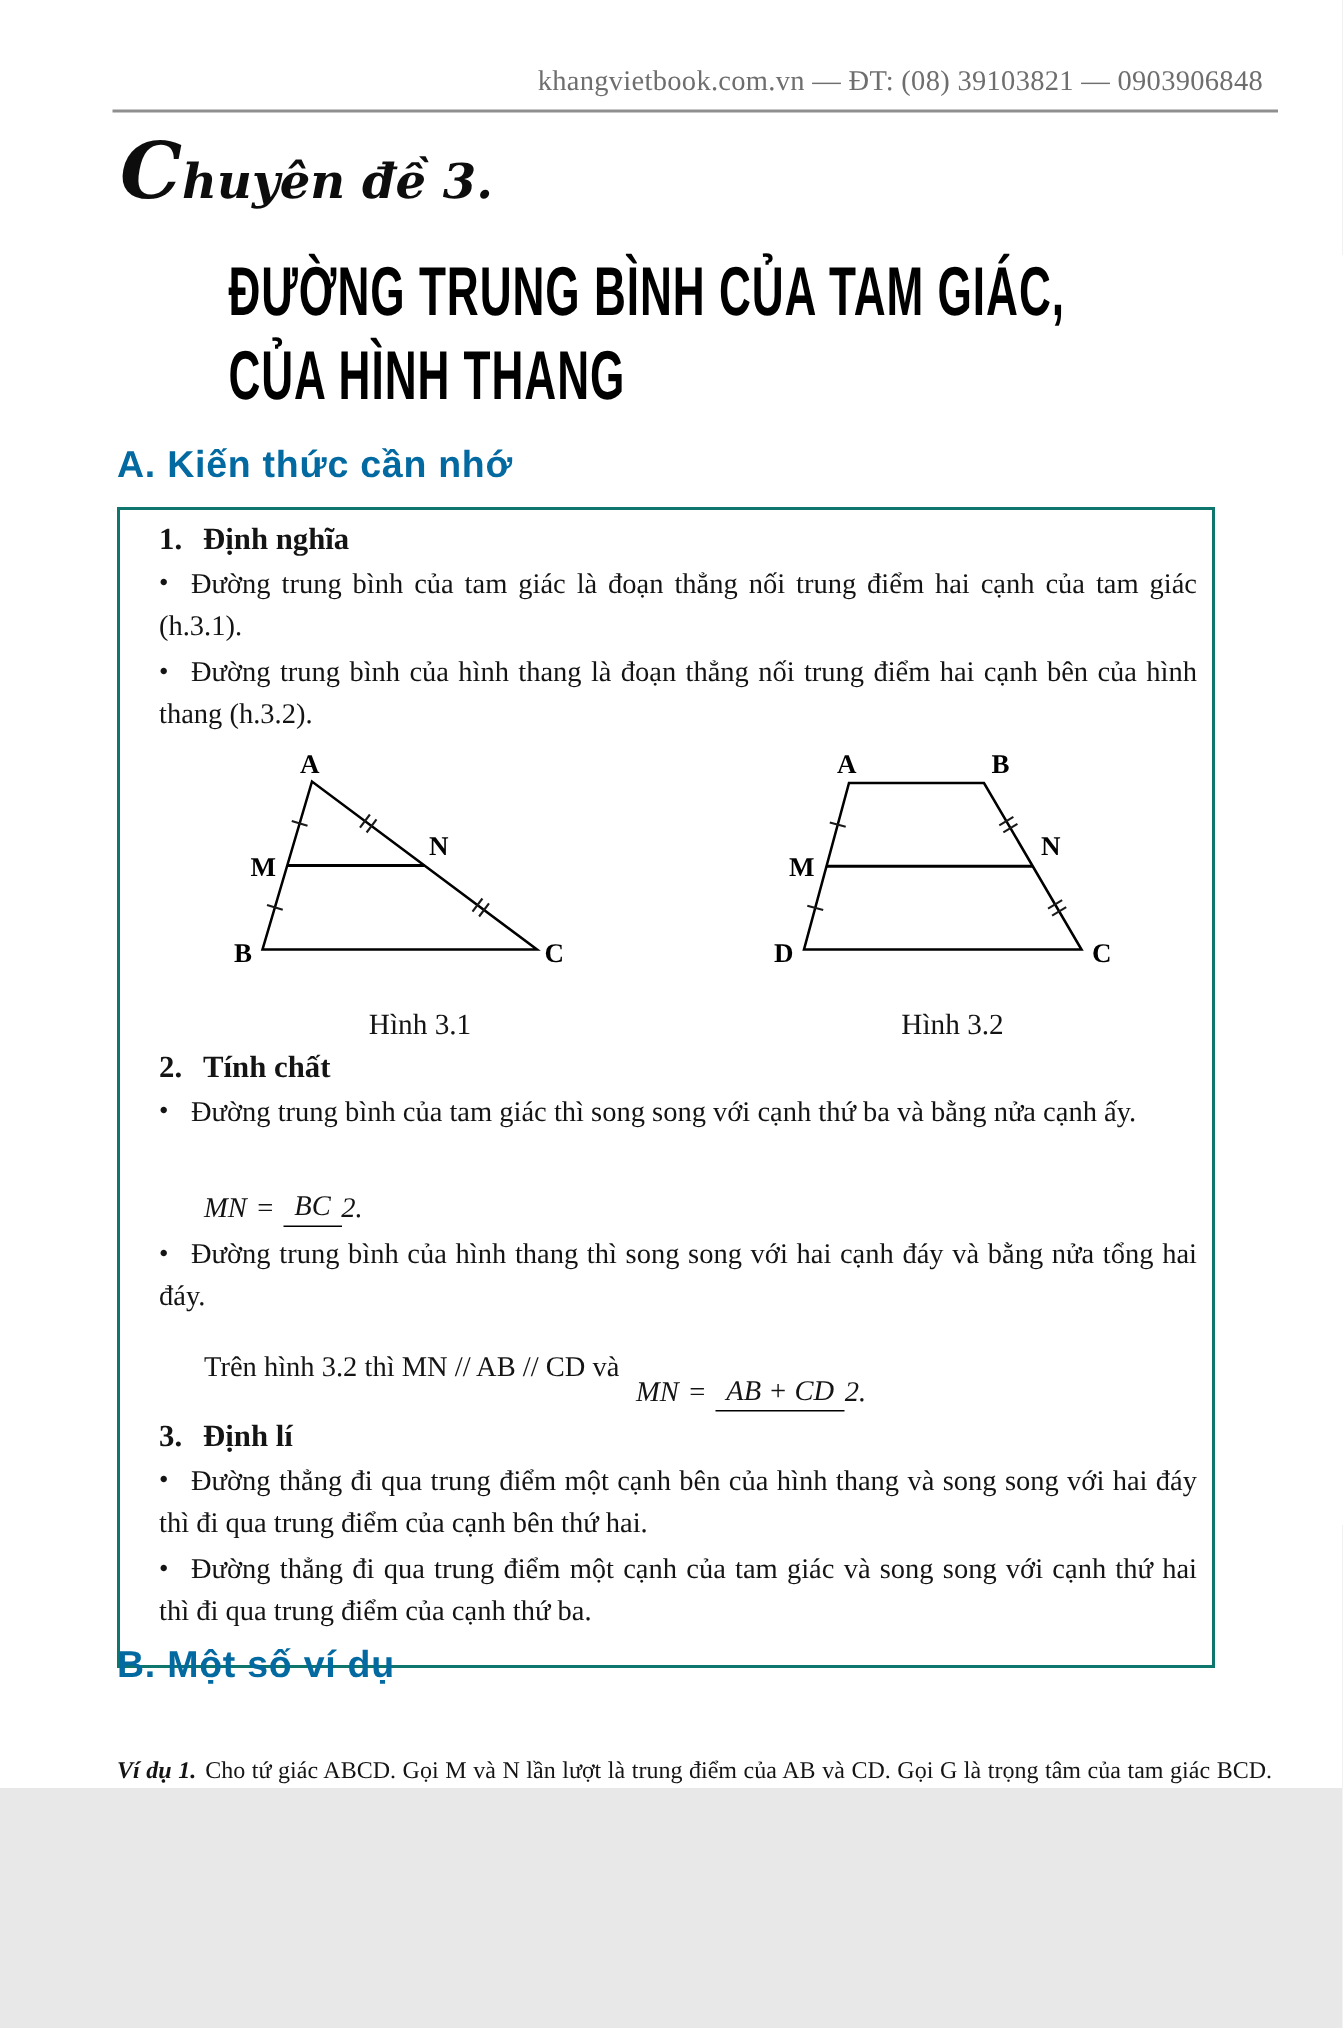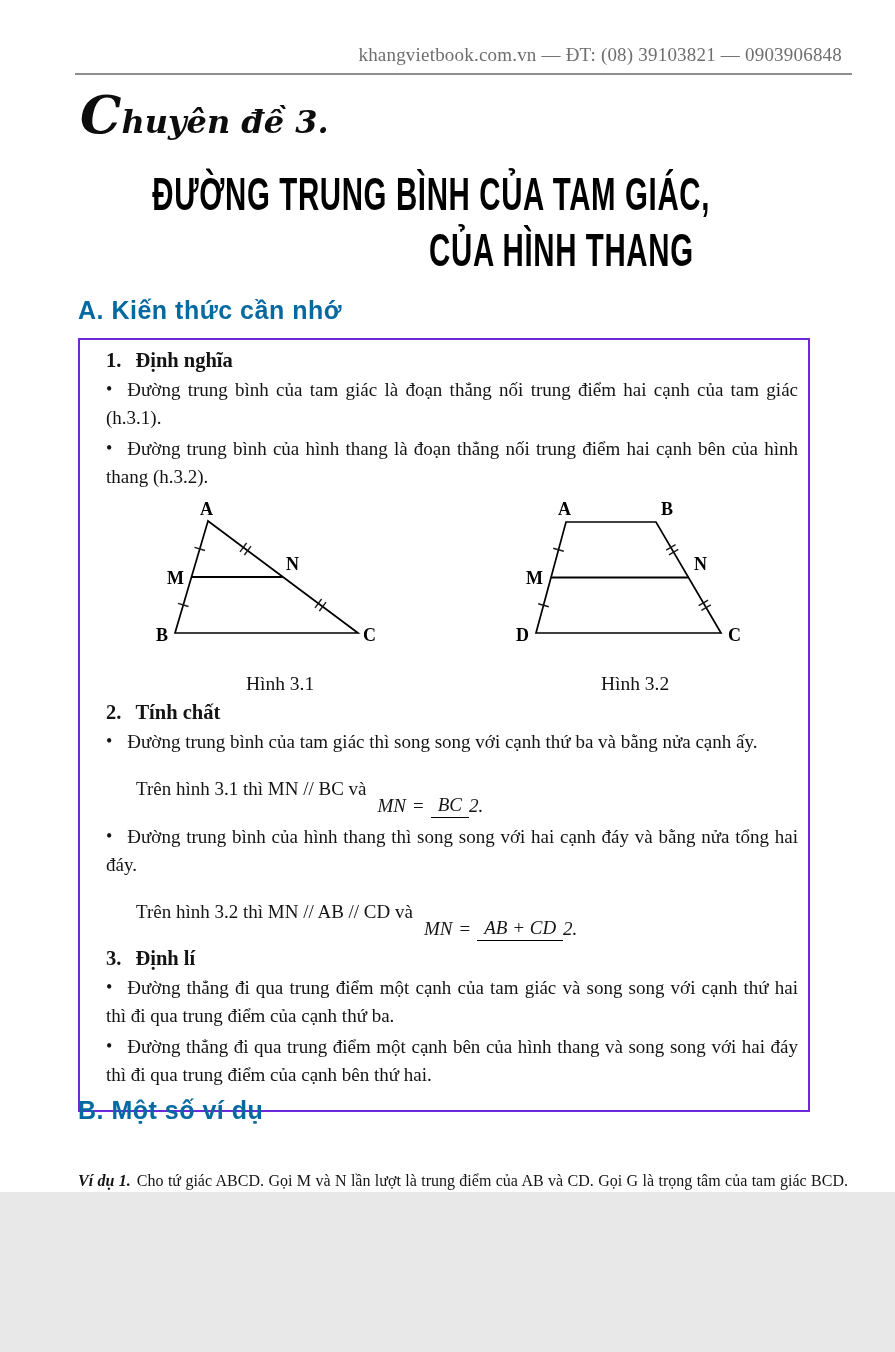--- a/index.html
+++ b/index.html
@@ -42,21 +42,21 @@
     color: #0d0d0d;
   }
   .chapter-script::first-letter { font-size: 52px; }
 
   
   .chapter-titles {
     position: absolute;
     left: 0;
     width: 846px;
     top: 168px;
-    text-align: right;
+    text-align: left;
     font-family: "Liberation Sans", sans-serif;
     font-weight: 700;
     color: #000;
   }
   .title-line {
     display: block;
     font-size: 46px;
     line-height: 53px;
     transform: scaleX(0.64);
     transform-origin: center;
@@ -78,21 +78,21 @@
   #section-a-heading { top: 296px; }
   #section-b-heading { top: 1096px; }
 
   
   .kbox {
     position: absolute;
     left: 78px;
     top: 338px;
     width: 732px;
     height: 774px;
-    border: 2px solid #6d28d9;
+    border: 2px solid #0f766e;
     padding: 3px 10px 0 26px;
   }
   .sub-heading {
     font-size: 20.5px;
     font-weight: 700;
     margin: 6px 0 4px 0;
   }
   .sub-heading .num { margin-right: 14px; }
 
   p.bullet {
@@ -256,21 +256,20 @@
       </div>
     </div>
 
     <div class="sub-heading">
       <span class="num">2.</span><span>Tính chất</span>
     </div>
 
     <p class="bullet"><span class="dot">•</span><span>Đường trung bình của tam giác thì song song với cạnh thứ ba và bằng nửa cạnh ấy.</span></p>
 
     <div class="formula-line">
-      <span class="lead">Trên hình 3.1 thì MN // BC và</span>
       <span class="math">
         <span>MN</span>
         <span class="eq">=</span>
         <span class="frac">
           <span class="num">BC</span>
           <span class="den">2</span>
         </span>
         <span>.</span>
       </span>
     </div>
@@ -287,22 +286,22 @@
           <span class="den">2</span>
         </span>
         <span>.</span>
       </span>
     </div>
 
     <div class="sub-heading">
       <span class="num">3.</span><span>Định lí</span>
     </div>
 
+    <p class="bullet"><span class="dot">•</span><span>Đường thẳng đi qua trung điểm một cạnh bên của hình thang và song song với hai đáy thì đi qua trung điểm của cạnh bên thứ hai.</span></p>
     <p class="bullet"><span class="dot">•</span><span>Đường thẳng đi qua trung điểm một cạnh của tam giác và song song với cạnh thứ hai thì đi qua trung điểm của cạnh thứ ba.</span></p>
-    <p class="bullet"><span class="dot">•</span><span>Đường thẳng đi qua trung điểm một cạnh bên của hình thang và song song với hai đáy thì đi qua trung điểm của cạnh bên thứ hai.</span></p>
 
   </div>
 
   <div class="section-heading" id="section-b-heading">B. Một số ví dụ</div>
 
   <div class="example">
     <span class="example-label">Ví dụ 1.</span><span>Cho tứ giác ABCD. Gọi M và N lần lượt là trung điểm của AB và CD. Gọi G là trọng tâm của tam giác BCD. Chứng minh rằng AG chia đôi MN.</span>
   </div>
 
   <div class="solution-line">

